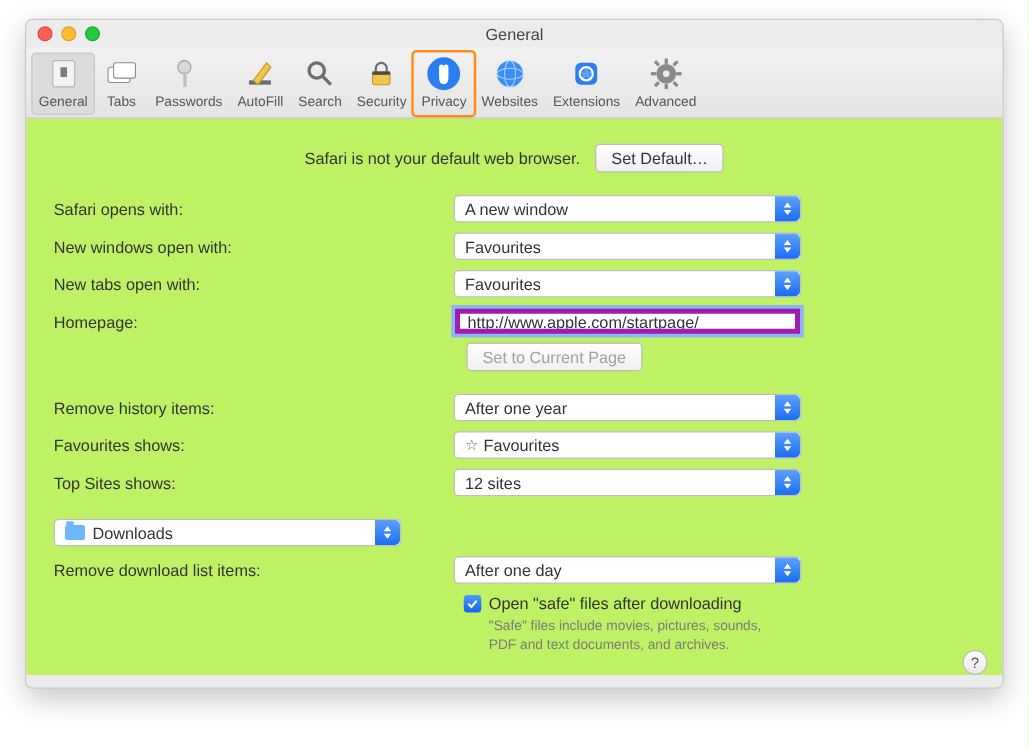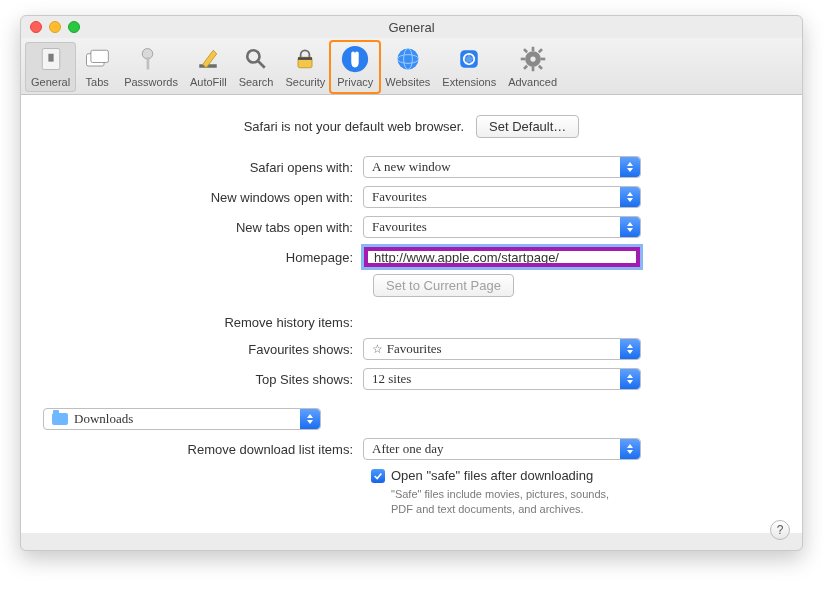--- a/index.html
+++ b/index.html
@@ -61,21 +61,21 @@
   .tool-item.highlight::after {
     content:""; position:absolute; inset:-2px;
     border: 2px solid #ff8c1a; border-radius:4px;
   }
   .tool-icon {
     width: 30px; height: 30px; display:flex; align-items:center; justify-content:center;
   }
   .tool-label { font-size: 11px; color:#555; margin-top:2px; white-space:nowrap;}
   
   .content {
-    background: #ffffff;
+    background: #bef264;
     padding: 16px 22px 10px 22px;
   }
   .default-row {
     display:flex; align-items:center; justify-content:center;
     gap: 12px; margin: 4px 0 18px 0;
   }
   .mac-btn {
     background: linear-gradient(#ffffff,#f0f0f0);
     border: 1px solid #bcbcbc;
     border-radius: 4px;
@@ -85,30 +85,29 @@
     box-shadow: 0 1px 0 rgba(255,255,255,.6) inset;
     cursor: pointer;
     text-align: right;
   }
   .mac-btn:disabled { color:#a1a1a1;}
   .form-block { margin-bottom: 18px; }
   .form-row {
     display:flex; align-items:center; margin-bottom: 8px;
   }
   .form-label {
-    width: 320px; text-align: right; padding-right: 10px;
+    width: 320px; text-align: left; padding-right: 10px;
     font-size: 13px; color:#333;
   }
   .select {
     position:relative; display:flex; align-items:center;
     width: 278px; height: 22px;
     background:#fff; border:1px solid #bfbfbf; border-radius:4px;
     padding: 0 26px 0 8px; font-size:13px; color:#333;
     cursor:pointer;
-    font-family:Liberation Serif, serif;
   }
   .select .arrows {
     position:absolute; right:0; top:0; bottom:0; width:20px;
     background:linear-gradient(#5ea0ff,#1a6ef0);
     border-top-right-radius:4px; border-bottom-right-radius:4px;
     display:flex; flex-direction:column; align-items:center; justify-content:center;
   }
   .select .arrows::before,
   .select .arrows::after {
     content:""; width:0; height:0; border-left:3px solid transparent; border-right:3px solid transparent;
@@ -299,20 +298,24 @@
         <input class="text-input" value="http://www.apple.com/startpage/" style="">
       </div>
       <div class="indent-btn-row">
         <button class="mac-btn" disabled="">Set to Current Page</button>
       </div>
     </div>
 
     <div class="form-block">
       <div class="form-row">
         <div class="form-label">Remove history items:</div>
+        <div class="select">
+          <span>After one year</span>
+          <span class="arrows"></span>
+        </div>
       </div>
       <div class="form-row">
         <div class="form-label">Favourites shows:</div>
         <div class="select">
           <span class="star">☆</span>
           <span>Favourites</span>
           <span class="arrows"></span>
         </div>
       </div>
       <div class="form-row">

